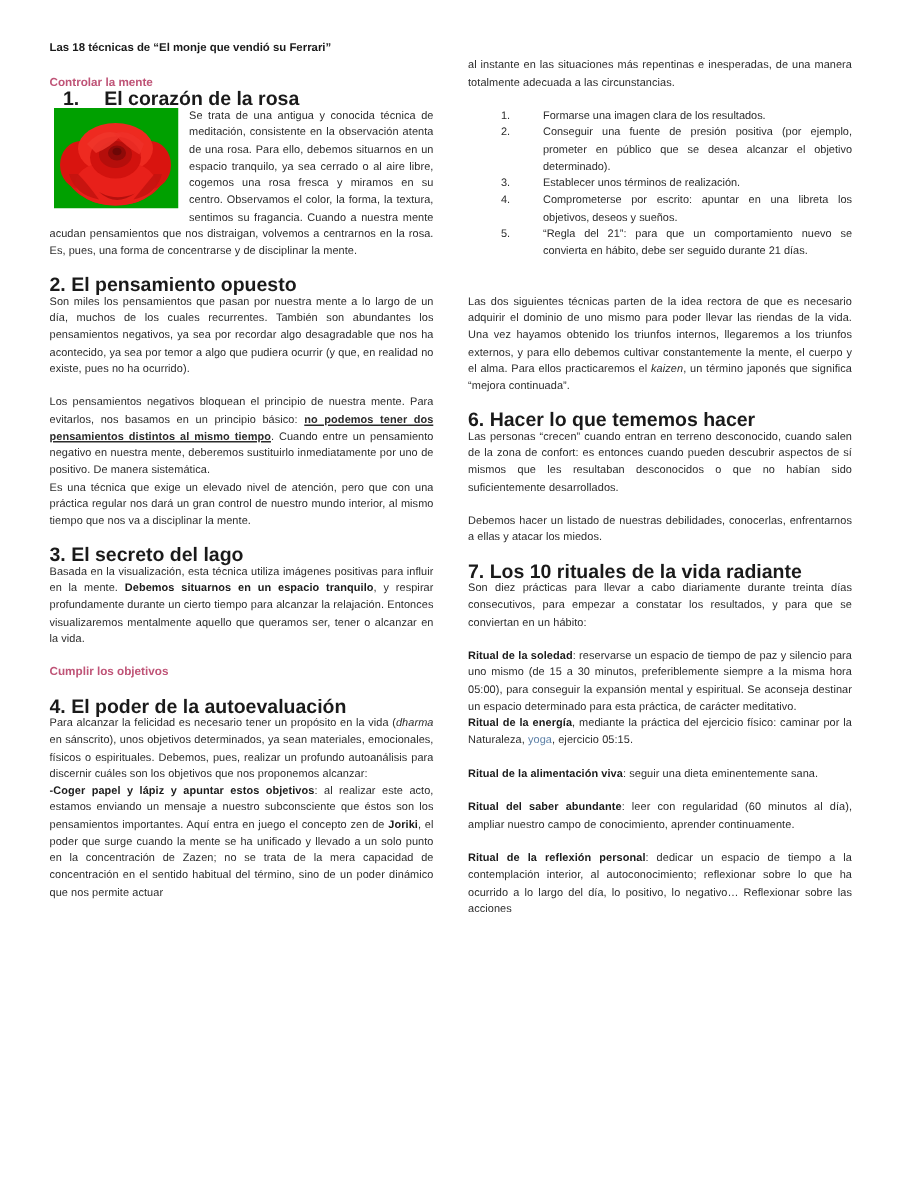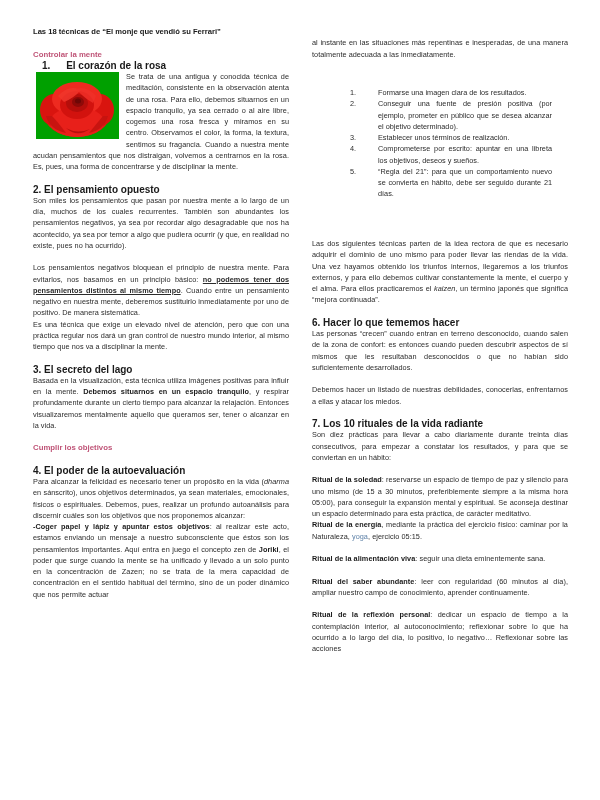--- a/index.html
+++ b/index.html
@@ -51,21 +51,21 @@
   }
   .section-head {
     font-size: 7.8px;
     font-weight: bold;
     color: #bf5477;
     line-height: 11.25px;
     margin: 0;
     text-align: left;
   }
   .num-head {
-    font-size: 10px;
+    font-size: 13px;
     font-weight: bold;
     color: #1a1a1a;
     line-height: 11.25px;
     margin: 0;
     text-align: left;
   }
   .num-head-indent {
     padding-left: 24px;
     text-indent: -15px;
   }
@@ -85,21 +85,21 @@
     border: 0;
   }
   b, strong { font-weight: bold; color: #1a1a1a; }
   i, em { font-style: italic; }
   u.bu { text-decoration: underline; font-weight: bold; }
   a.link {
     color: #5b7fa6;
     text-decoration: none;
   }
   ol.steps {
-    margin: 16px;
+    margin: 0;
     padding: 0 0 0 0;
     list-style: none;
     counter-reset: stp;
   }
   ol.steps > li {
     counter-increment: stp;
     font-size: 7.3px;
     line-height: 11.25px;
     text-align: justify;
     color: #2b2b2b;
@@ -182,21 +182,21 @@
 
       <div class="num-head">4. El poder de la autoevaluación</div>
       <p><span>Para alcanzar la felicidad es necesario tener un propósito en la vida (</span><i>dharma</i><span> en sánscrito), unos objetivos determinados, ya sean materiales, emocionales, físicos o espirituales. Debemos, pues, realizar un profundo autoanálisis para discernir cuáles son los objetivos que nos proponemos alcanzar:</span></p>
       <p><b>-Coger papel y lápiz y apuntar estos objetivos</b><span>: al realizar este acto, estamos enviando un mensaje a nuestro subconsciente que éstos son los pensamientos importantes. Aquí entra en juego el concepto zen de </span><b>Joriki</b><span>, el poder que surge cuando la mente se ha unificado y llevado a un solo punto en la concentración de Zazen; no se trata de la mera capacidad de concentración en el sentido habitual del término, sino de un poder dinámico que nos permite actuar</span></p>
 
     </div>
 
     <div class="col">
 
       <div class="spacer"></div>
-      <p>al instante en las situaciones más repentinas e inesperadas, de una manera totalmente adecuada a las inmediatamente.</p>
+      <p>al instante en las situaciones más repentinas e inesperadas, de una manera totalmente adecuada a las circunstancias.</p>
 
       <div class="spacer"></div>
 
       <ol class="steps">
         <li>Formarse una imagen clara de los resultados.</li>
         <li>Conseguir una fuente de presión positiva (por ejemplo, prometer en público que se desea alcanzar el objetivo determinado).</li>
         <li>Establecer unos términos de realización.</li>
         <li>Comprometerse por escrito: apuntar en una libreta los objetivos, deseos y sueños.</li>
         <li>“Regla del 21”: para que un comportamiento nuevo se convierta en hábito, debe ser seguido durante 21 días.</li>
       </ol>

